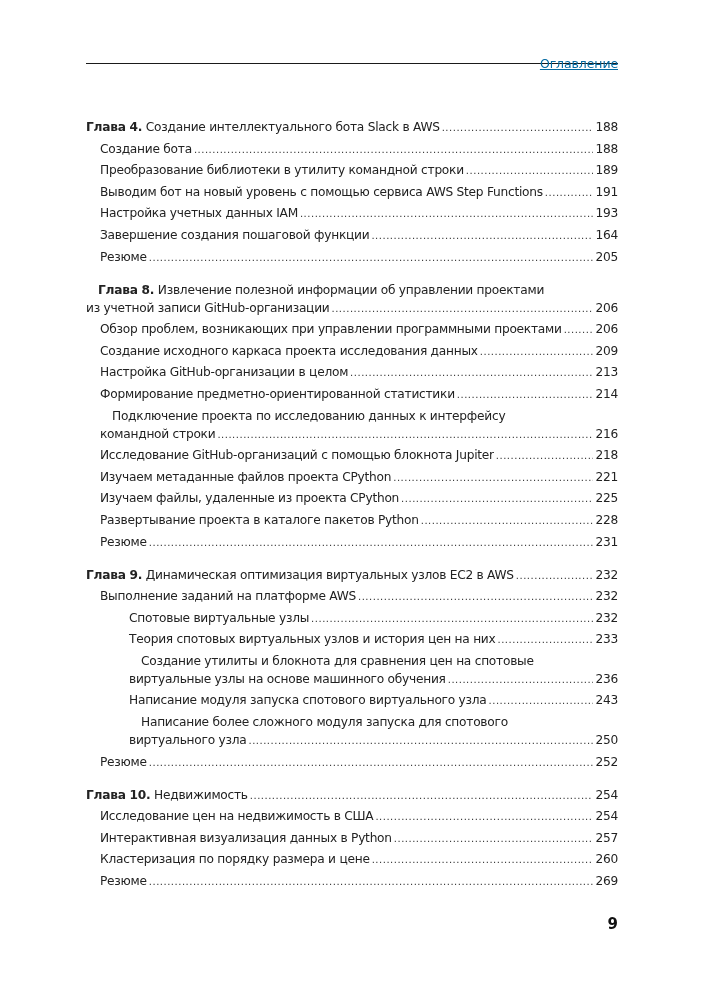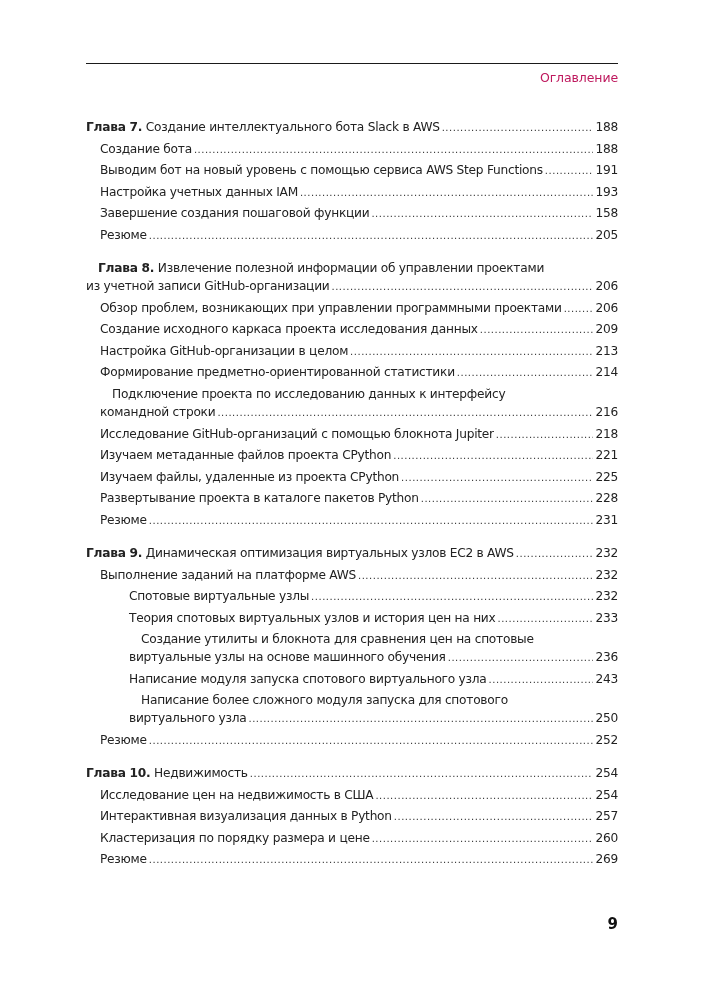--- a/index.html
+++ b/index.html
@@ -26,24 +26,25 @@
       position: absolute;
       left: 0;
       top: 63px;
       width: 532px;
       height: 0;
       border-top: 1.3px solid #1a1a1a;
     }
     .running-head {
       position: absolute;
       right: 0;
-      top: 70px;
+      top: 56px;
       font-size: 12.5px;
       letter-spacing: -0.1px;
-      color: #be185d;
+      color: #0369a1;
+      text-decoration: underline;
     }
     .toc {
       position: absolute;
       left: 0;
       top: 118px;
       width: 532px;
     }
     .chapter {
       margin-bottom: 14px;
     }
@@ -105,51 +106,58 @@
 <body>
 
 <div class="page">
   <div class="rule"></div>
   <div class="running-head">Оглавление</div>
 
   <div class="toc" id="toc">
       <div class="chapter">
         <div class="entry row lvl0">
           <span class="last-line">
-            <span class="text"><span class="label-bold">Глава 7.</span> <span>Создание интеллектуального бота Slack в AWS</span></span>
+            <span class="text"><span class="label-bold">Глава 4.</span> <span>Создание интеллектуального бота Slack в AWS</span></span>
             <span class="leader"></span>
             <span class="page-num">188</span>
           </span>
         </div>
         <div class="entry row lvl1">
           <span class="last-line">
             <span class="text">Создание бота</span>
             <span class="leader"></span>
             <span class="page-num">188</span>
           </span>
         </div>
         <div class="entry row lvl1">
           <span class="last-line">
+            <span class="text">Преобразование библиотеки в утилиту командной строки</span>
+            <span class="leader"></span>
+            <span class="page-num">189</span>
+          </span>
+        </div>
+        <div class="entry row lvl1">
+          <span class="last-line">
             <span class="text">Выводим бот на новый уровень с помощью сервиса AWS Step Functions</span>
             <span class="leader"></span>
             <span class="page-num">191</span>
           </span>
         </div>
         <div class="entry row lvl1">
           <span class="last-line">
             <span class="text">Настройка учетных данных IAM</span>
             <span class="leader"></span>
             <span class="page-num">193</span>
           </span>
         </div>
         <div class="entry row lvl1">
           <span class="last-line">
             <span class="text">Завершение создания пошаговой функции</span>
             <span class="leader"></span>
-            <span class="page-num">158</span>
+            <span class="page-num">164</span>
           </span>
         </div>
         <div class="entry row lvl1">
           <span class="last-line">
             <span class="text">Резюме</span>
             <span class="leader"></span>
             <span class="page-num">205</span>
           </span>
         </div>
       </div>

